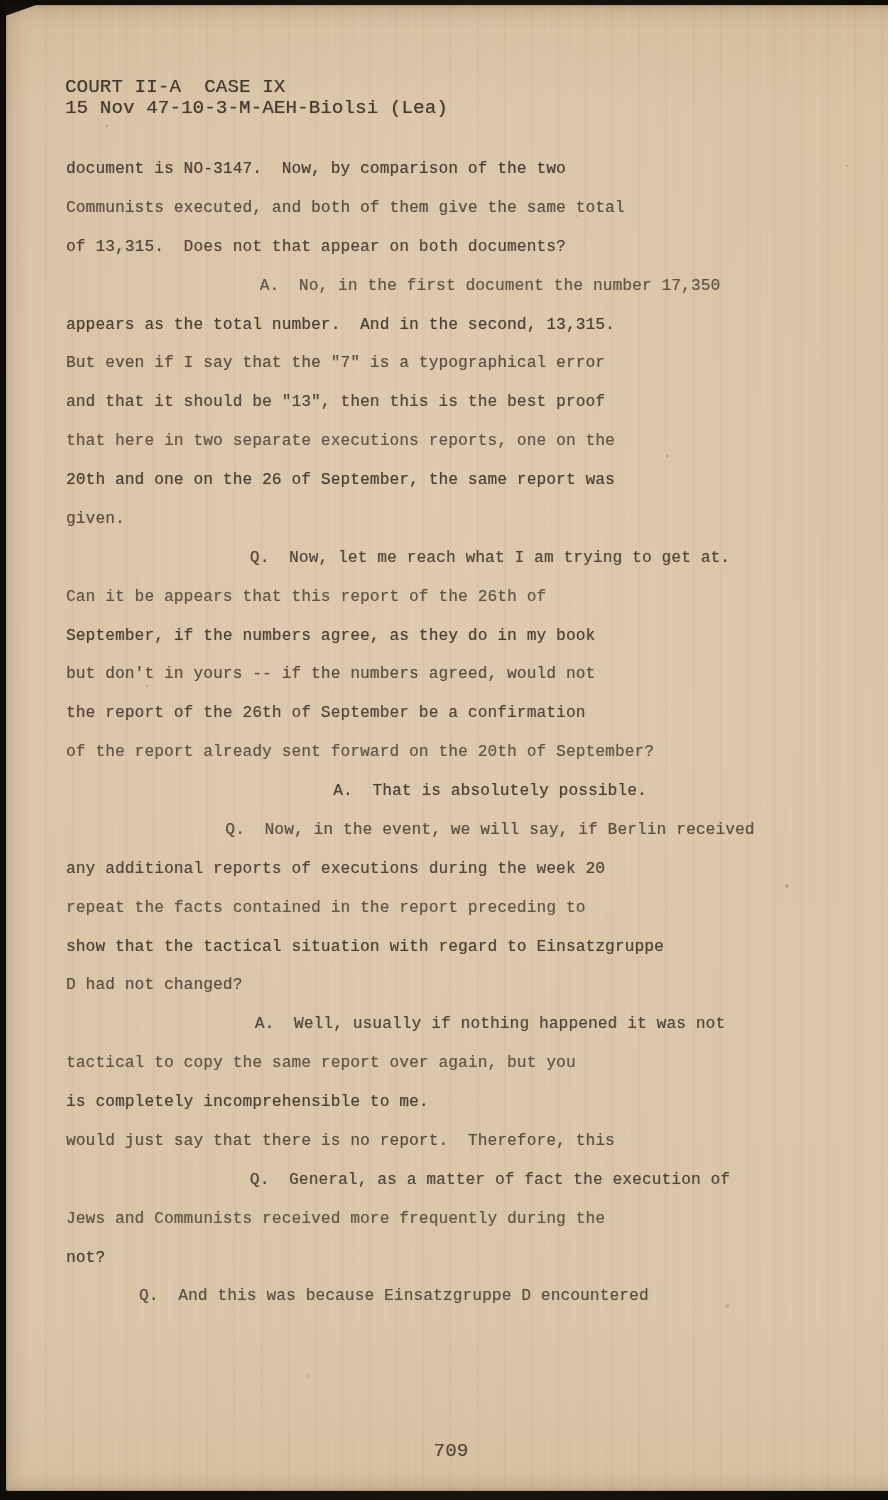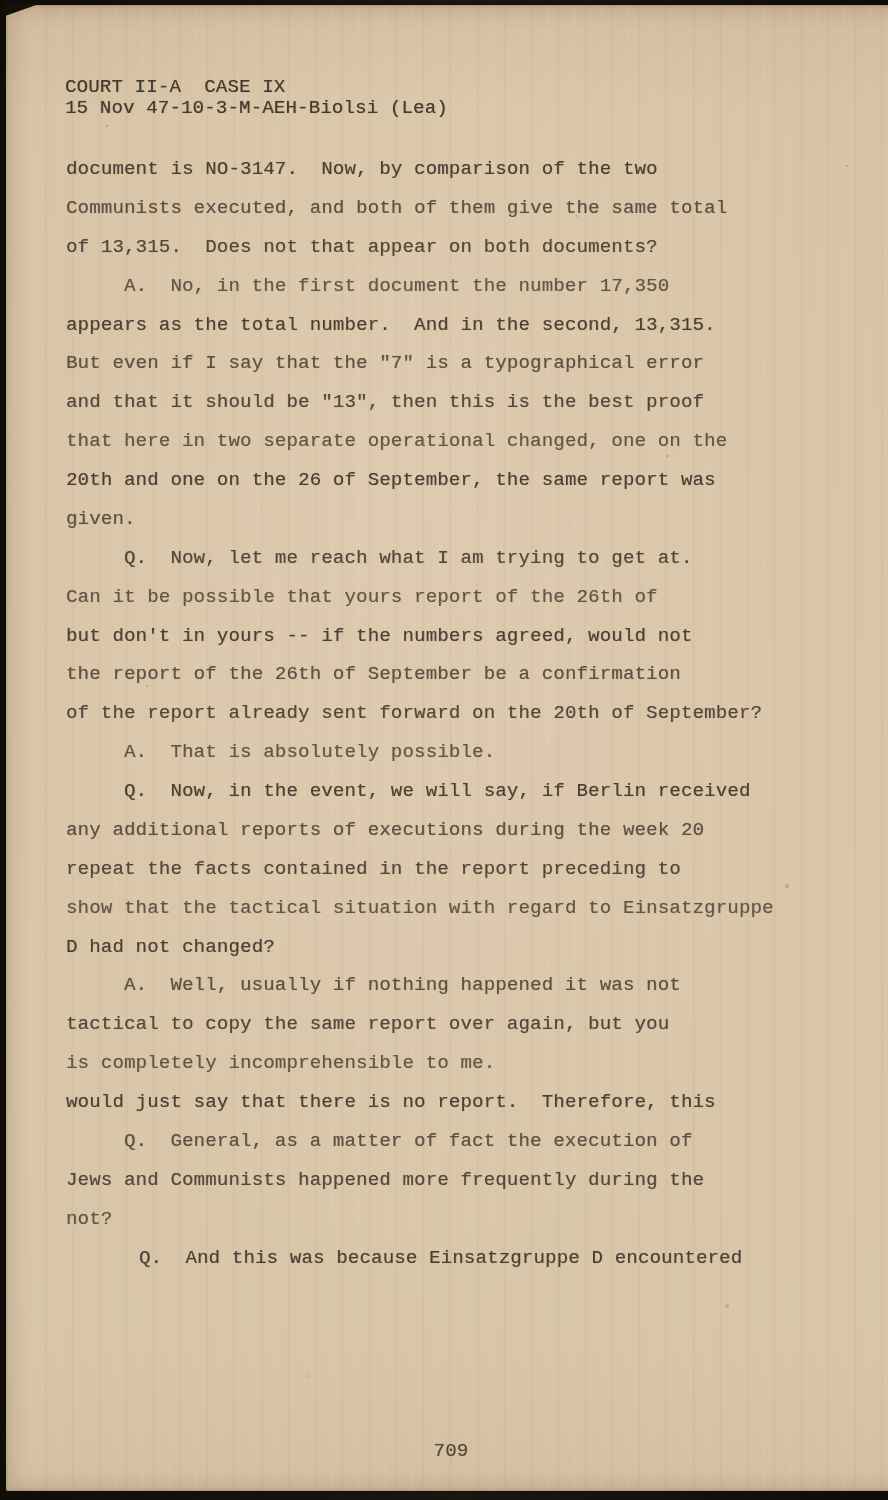--- a/index.html
+++ b/index.html
@@ -90,25 +90,25 @@
     line-height: 21px;
     white-space: pre;
   }
   .body-text {
     position: absolute;
     left: 60px;
     top: 145px;
     width: 790px;
   }
   .line {
-    font-size: 19px;
+    font-size: 16px;
     line-height: 38.87px;
     white-space: pre;
   }
-  .line.ind1 { padding-left: 58px; }
+  .line.ind1 { padding-left: 58px; text-align: center; }
   .line.ind2 { padding-left: 73px; }
   
   .line:nth-of-type(4n+1) { opacity: 0.95; }
   .line:nth-of-type(4n+2) { opacity: 0.84; }
   .line:nth-of-type(4n+3) { opacity: 0.90; }
   .line:nth-of-type(4n)   { opacity: 0.80; }
   .pagenum {
     position: absolute;
     left: 0;
     right: 0;
@@ -134,39 +134,40 @@
     </div>
 
     <div class="body-text" id="transcript">
         <div class="line typed">document is NO-3147.  Now, by comparison of the two</div>
         <div class="line typed">Communists executed, and both of them give the same total</div>
         <div class="line typed">of 13,315.  Does not that appear on both documents?</div>
         <div class="line typed ind1">A.  No, in the first document the number 17,350</div>
         <div class="line typed">appears as the total number.  And in the second, 13,315.</div>
         <div class="line typed">But even if I say that the "7" is a typographical error</div>
         <div class="line typed">and that it should be "13", then this is the best proof</div>
-        <div class="line typed">that here in two separate operational changed, one on the</div>
+        <div class="line typed">that here in two separate executions reports, one on the</div>
         <div class="line typed">20th and one on the 26 of September, the same report was</div>
         <div class="line typed">given.</div>
         <div class="line typed ind1">Q.  Now, let me reach what I am trying to get at.</div>
-        <div class="line typed">Can it be possible that yours report of the 26th of</div>
+        <div class="line typed">Can it be appears that this report of the 26th of</div>
+        <div class="line typed">September, if the numbers agree, as they do in my book</div>
         <div class="line typed">but don't in yours -- if the numbers agreed, would not</div>
         <div class="line typed">the report of the 26th of September be a confirmation</div>
         <div class="line typed">of the report already sent forward on the 20th of September?</div>
         <div class="line typed ind1">A.  That is absolutely possible.</div>
         <div class="line typed ind1">Q.  Now, in the event, we will say, if Berlin received</div>
         <div class="line typed">any additional reports of executions during the week 20</div>
         <div class="line typed">repeat the facts contained in the report preceding to</div>
         <div class="line typed">show that the tactical situation with regard to Einsatzgruppe</div>
         <div class="line typed">D had not changed?</div>
         <div class="line typed ind1">A.  Well, usually if nothing happened it was not</div>
         <div class="line typed">tactical to copy the same report over again, but you</div>
         <div class="line typed">is completely incomprehensible to me.</div>
         <div class="line typed">would just say that there is no report.  Therefore, this</div>
         <div class="line typed ind1">Q.  General, as a matter of fact the execution of</div>
-        <div class="line typed">Jews and Communists happened more frequently during the</div>
+        <div class="line typed">Jews and Communists received more frequently during the</div>
         <div class="line typed">not?</div>
         <div class="line typed ind2">Q.  And this was because Einsatzgruppe D encountered</div>
       </div>
 
     <div class="pagenum typed">709</div>
   </div>
 </div>
 
 </body></html>

